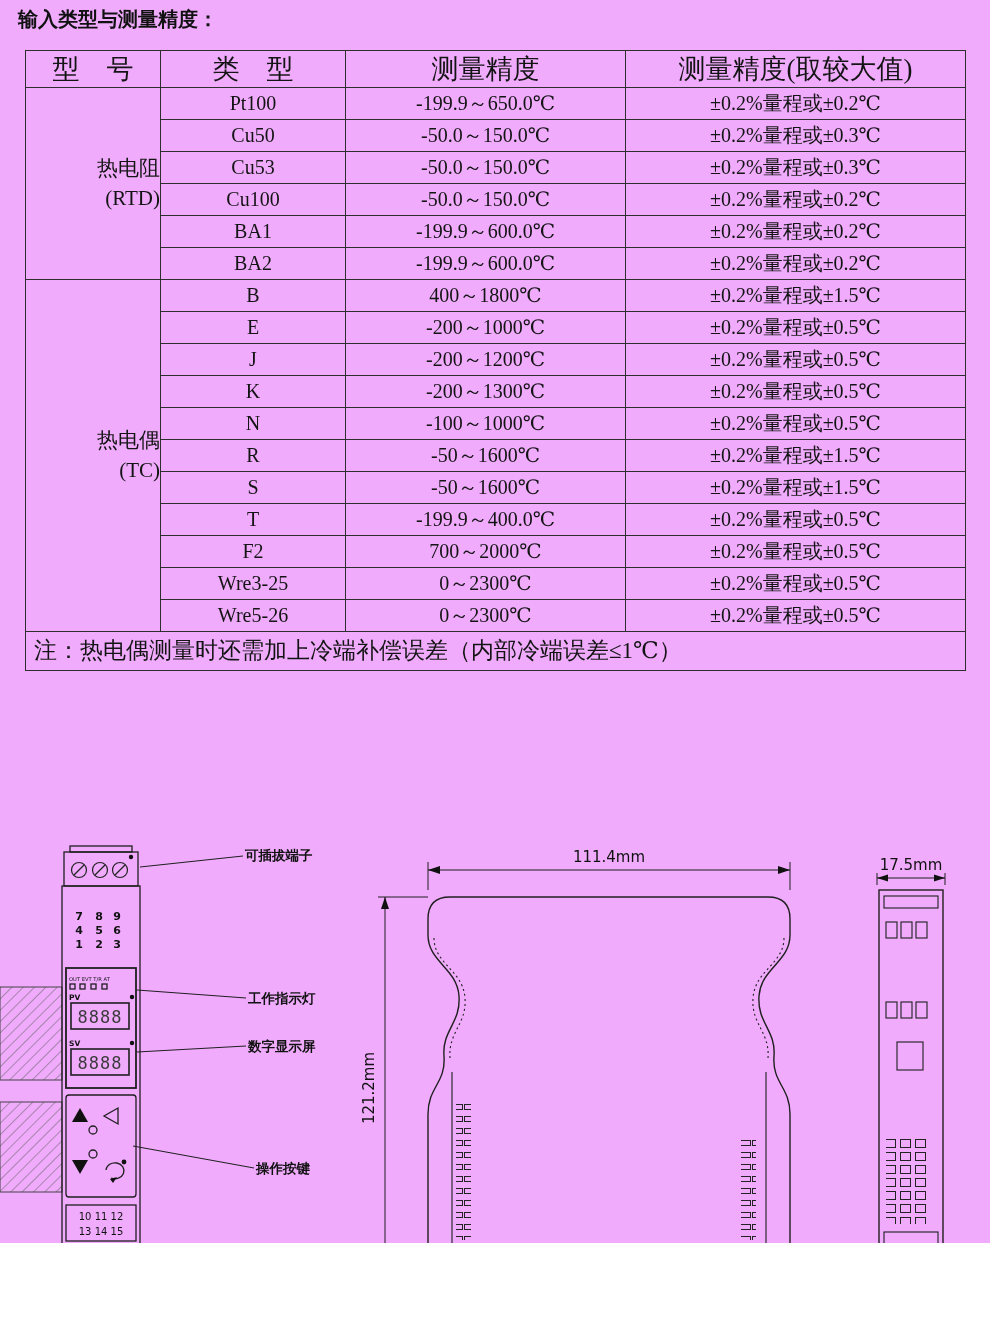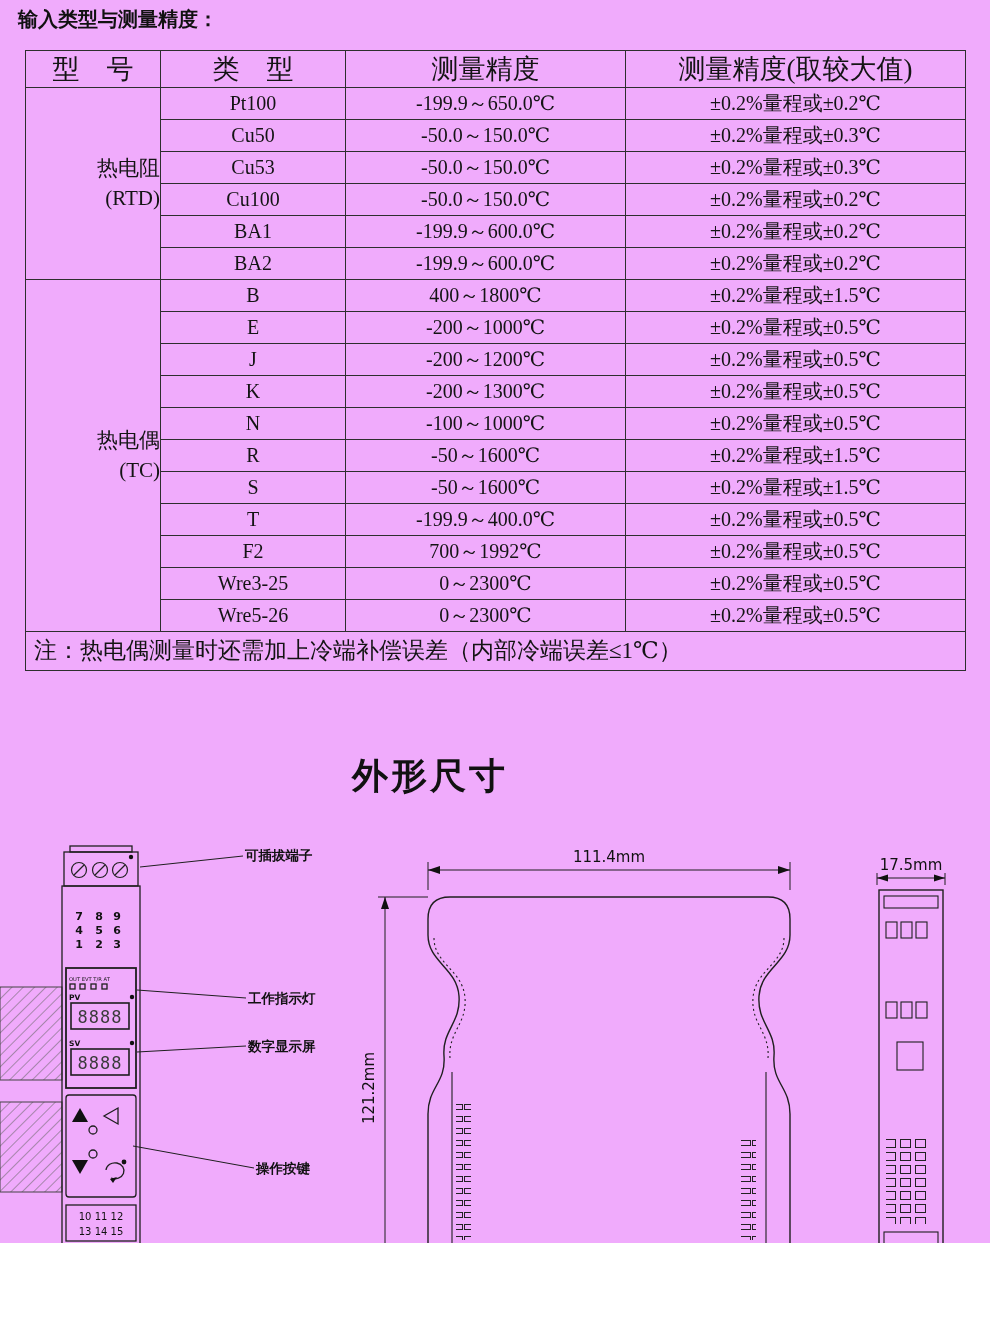--- a/index.html
+++ b/index.html
@@ -124,41 +124,40 @@
         <td>-50～1600℃</td>
         <td>±0.2%量程或±1.5℃</td>
       </tr>
       <tr>
         <td>T</td>
         <td>-199.9～400.0℃</td>
         <td>±0.2%量程或±0.5℃</td>
       </tr>
       <tr>
         <td>F2</td>
-        <td>700～1992℃</td>
+        <td>700～2000℃</td>
         <td>±0.2%量程或±0.5℃</td>
       </tr>
       <tr>
         <td>Wre3-25</td>
         <td>0～2300℃</td>
         <td>±0.2%量程或±0.5℃</td>
       </tr>
       <tr>
         <td>Wre5-26</td>
         <td>0～2300℃</td>
         <td>±0.2%量程或±0.5℃</td>
       </tr>
 
       <tr>
         <td colspan="4" class="note">注：热电偶测量时还需加上冷端补偿误差（内部冷端误差≤1℃）</td>
       </tr>
     </tbody>
   </table>
 
-  <div class="section-title">外形尺寸</div>
 
   <svg class="drawing" width="990" height="503" viewBox="0 0 990 503">
     <defs>
       <pattern id="hatch" patternUnits="userSpaceOnUse" width="8" height="8" patternTransform="rotate(45)">
         <line x1="0" y1="0" x2="0" y2="8" stroke="#666" stroke-width="1.1"></line>
       </pattern>
       <pattern id="slots" patternUnits="userSpaceOnUse" width="16" height="12">
         <rect x="0.5" y="0.5" width="14" height="5" fill="none" stroke="#222" stroke-width="1"></rect>
       </pattern>
       <pattern id="sqgrid" patternUnits="userSpaceOnUse" width="15" height="13">

